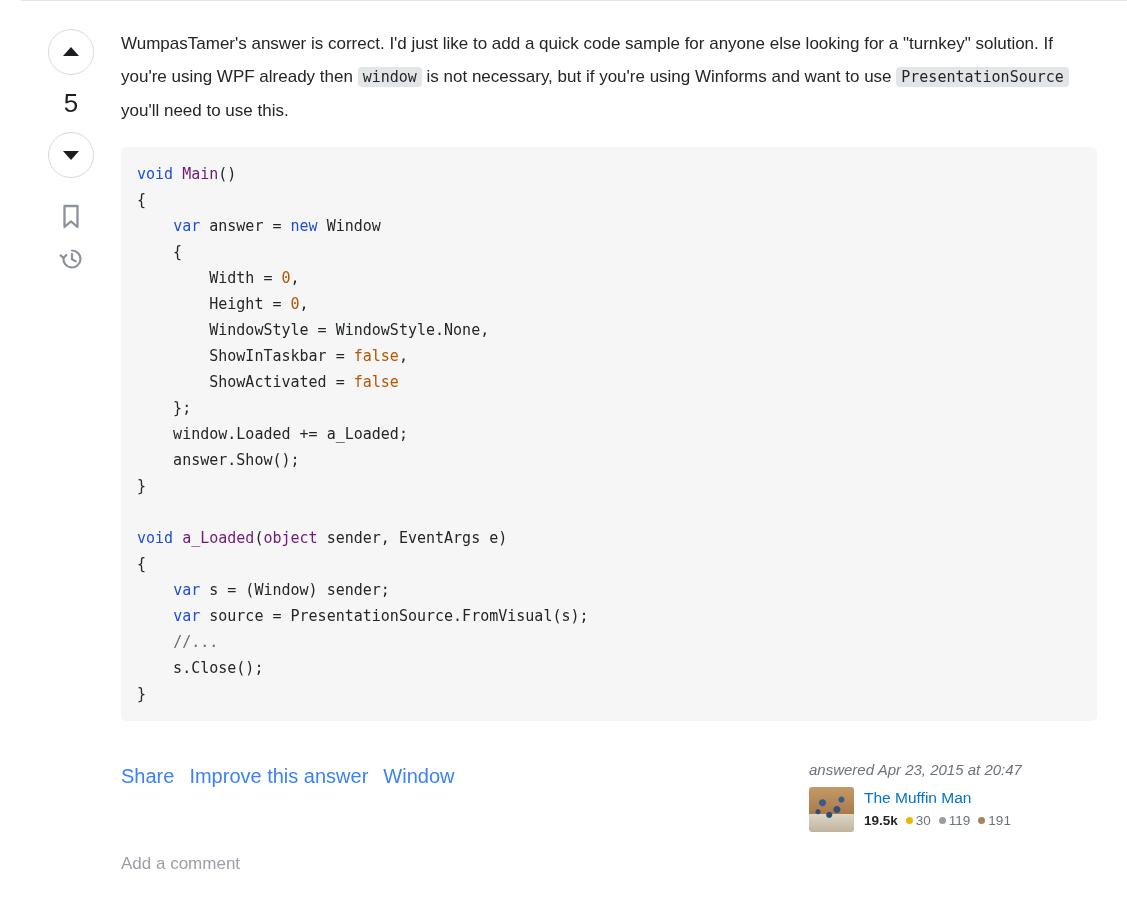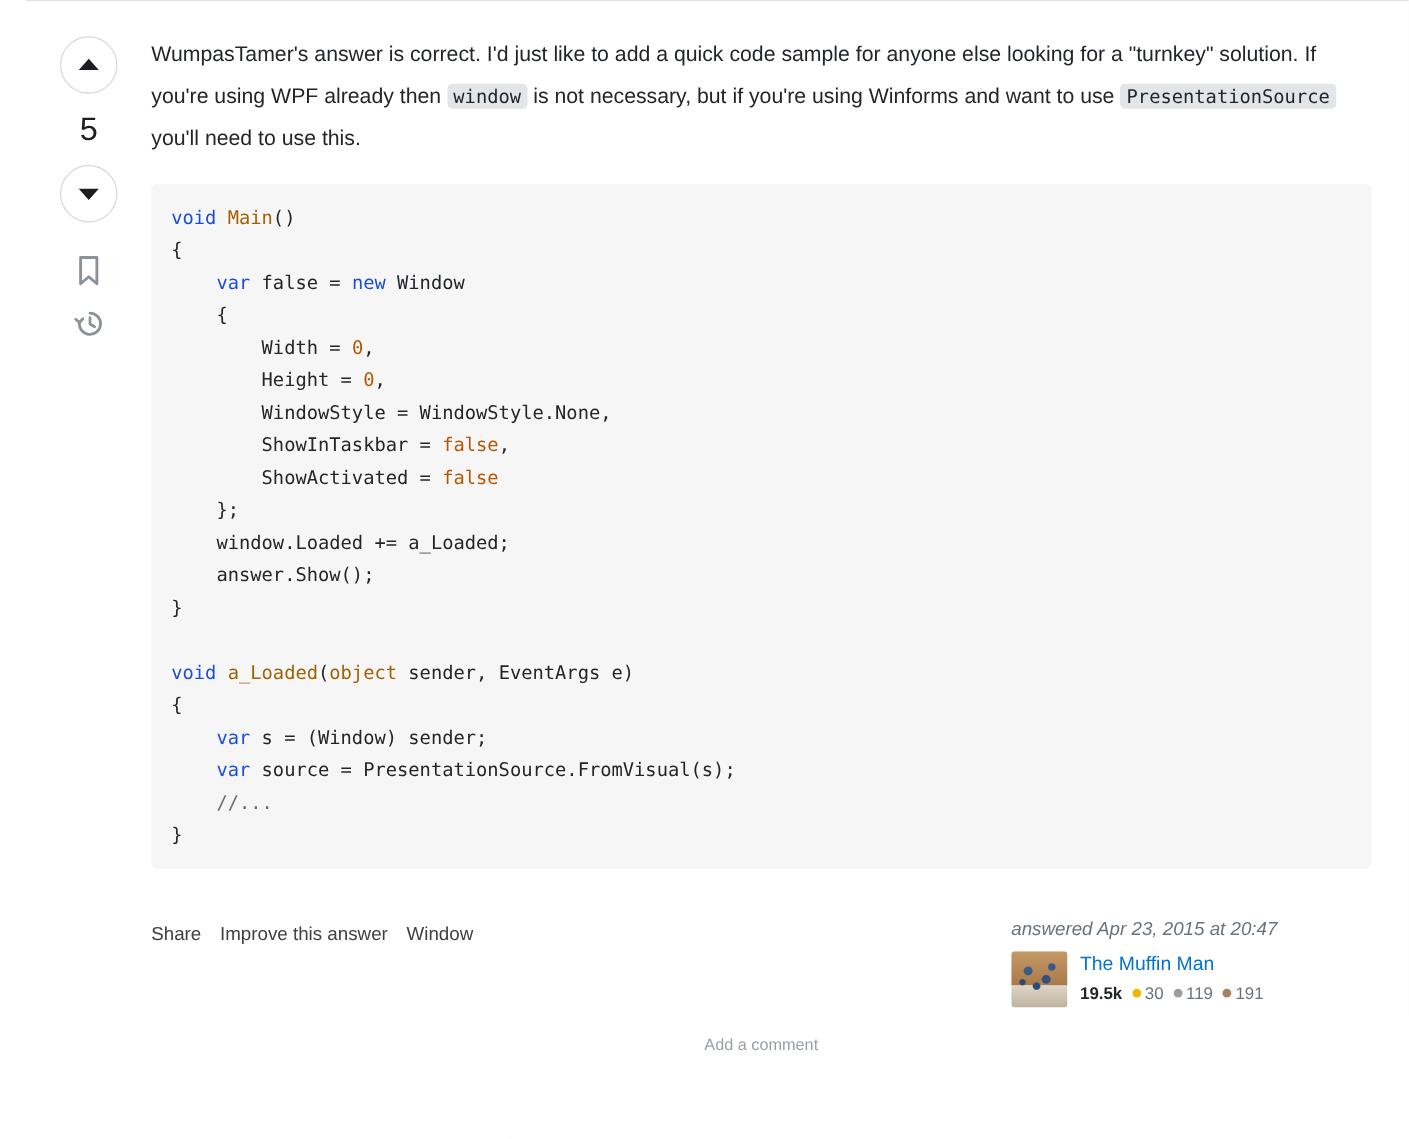--- a/index.html
+++ b/index.html
@@ -69,35 +69,35 @@
     margin-top: 20px;
     padding: 14px 16px;
     font-family: "DejaVu Sans Mono", monospace;
     font-size: 15px;
     line-height: 26px;
     color: #232629;
     overflow-x: auto;
   }
   .code-line { white-space: pre; }
   .tok-k { color: #1d4ed8; }   
-  .tok-t { color: #a16207; }   
+  .tok-t { color: #701a75; }   
   .tok-n { color: #b75501; }   
   .tok-c { color: #656e77; }   
 
   
   .post-footer {
     display: flex;
     justify-content: space-between;
     align-items: flex-start;
     margin-top: 40px;
   }
   .post-actions { display: flex; gap: 15px; padding-top: 4px; }
   .action-link {
-    color: #404040;
-    font-size: 15px;
+    color: #3b82f6;
+    font-size: 20px;
     cursor: pointer;
     text-decoration: none;
   }
   .signature { width: 288px; flex: 0 0 auto; }
   .sig-time { color: #6a737c; font-size: 15px; margin-bottom: 9px; font-style: italic; }
   .sig-card { display: flex; gap: 10px; align-items: flex-start; }
   .sig-avatar {
     width: 45px; height: 45px;
     border-radius: 3px;
     flex: 0 0 auto;
@@ -124,23 +124,22 @@
     font-size: 13.5px;
     color: #6a737c;
   }
   .rep-score { font-weight: 700; color: #232629; text-align: center; }
   .badge { display: inline-flex; align-items: center; gap: 3px; text-align: right; }
   .badge-dot { width: 7px; height: 7px; border-radius: 50%; display: inline-block; }
 
   .add-comment {
     margin-top: 22px;
     color: #9aa0a6;
-    font-size: 13px;
-    cursor: pointer;
-    text-align: center;
+    font-size: 17px;
+    cursor: pointer;
   }
 </style>
 </head>
 <body>
 
 <div class="page">
   <div class="top-divider"></div>
 
   <div class="answer">
 
@@ -171,37 +170,38 @@
         </svg>
       </button>
     </div>
 
     <div class="post-cell">
       <p class="answer-text">WumpasTamer's answer is correct. I'd just like to add a quick code sample for anyone else looking for a "turnkey" solution. If you're using WPF already then <code class="inline-code">window</code> is not necessary, but if you're using Winforms and want to use <code class="inline-code">PresentationSource</code> you'll need to use this.</p>
 
       <div class="code-block">
           <div class="code-line"><span class="tok-k">void</span><span> </span><span class="tok-t">Main</span><span>()</span></div>
           <div class="code-line"><span>{</span></div>
-          <div class="code-line"><span>    </span><span class="tok-k">var</span><span> false = </span><span class="tok-k">new</span><span> Window</span></div>
+          <div class="code-line"><span>    </span><span class="tok-k">var</span><span> answer = </span><span class="tok-k">new</span><span> Window</span></div>
           <div class="code-line"><span>    {</span></div>
           <div class="code-line"><span>        Width = </span><span class="tok-n">0</span><span>,</span></div>
           <div class="code-line"><span>        Height = </span><span class="tok-n">0</span><span>,</span></div>
           <div class="code-line"><span>        WindowStyle = WindowStyle.None,</span></div>
           <div class="code-line"><span>        ShowInTaskbar = </span><span class="tok-n">false</span><span>,</span></div>
           <div class="code-line"><span>        ShowActivated = </span><span class="tok-n">false</span></div>
           <div class="code-line"><span>    };</span></div>
           <div class="code-line"><span>    window.Loaded += a_Loaded;</span></div>
           <div class="code-line"><span>    answer.Show();</span></div>
           <div class="code-line"><span>}</span></div>
           <div class="code-line">&nbsp;</div>
           <div class="code-line"><span class="tok-k">void</span><span> </span><span class="tok-t">a_Loaded</span><span>(</span><span class="tok-t">object</span><span> sender, EventArgs e)</span></div>
           <div class="code-line"><span>{</span></div>
           <div class="code-line"><span>    </span><span class="tok-k">var</span><span> s = (Window) sender;</span></div>
           <div class="code-line"><span>    </span><span class="tok-k">var</span><span> source = PresentationSource.FromVisual(s);</span></div>
           <div class="code-line"><span>    </span><span class="tok-c">//...</span></div>
+          <div class="code-line"><span>    s.Close();</span></div>
           <div class="code-line"><span>}</span></div>
         </div>
 
       <div class="post-footer">
         <div class="post-actions">
           <a class="action-link">Share</a>
           <a class="action-link">Improve this answer</a>
           <a class="action-link">Window</a>
         </div>
 

